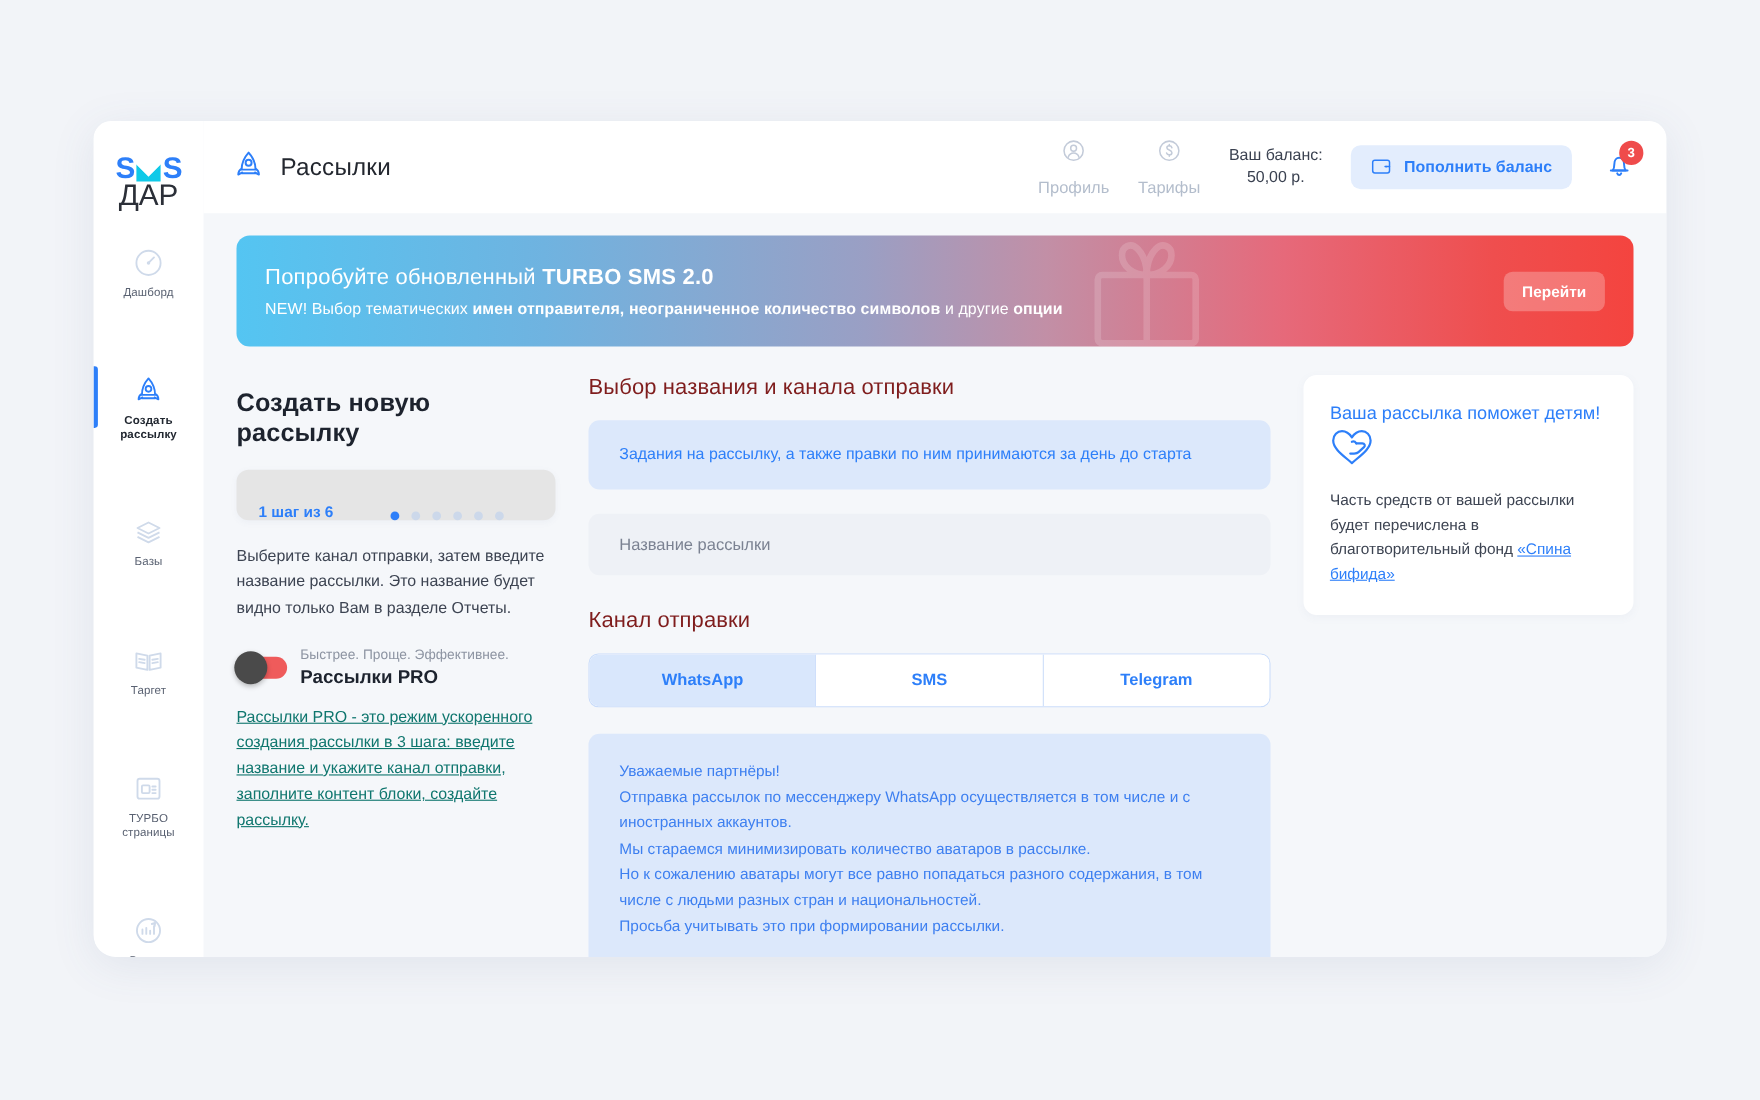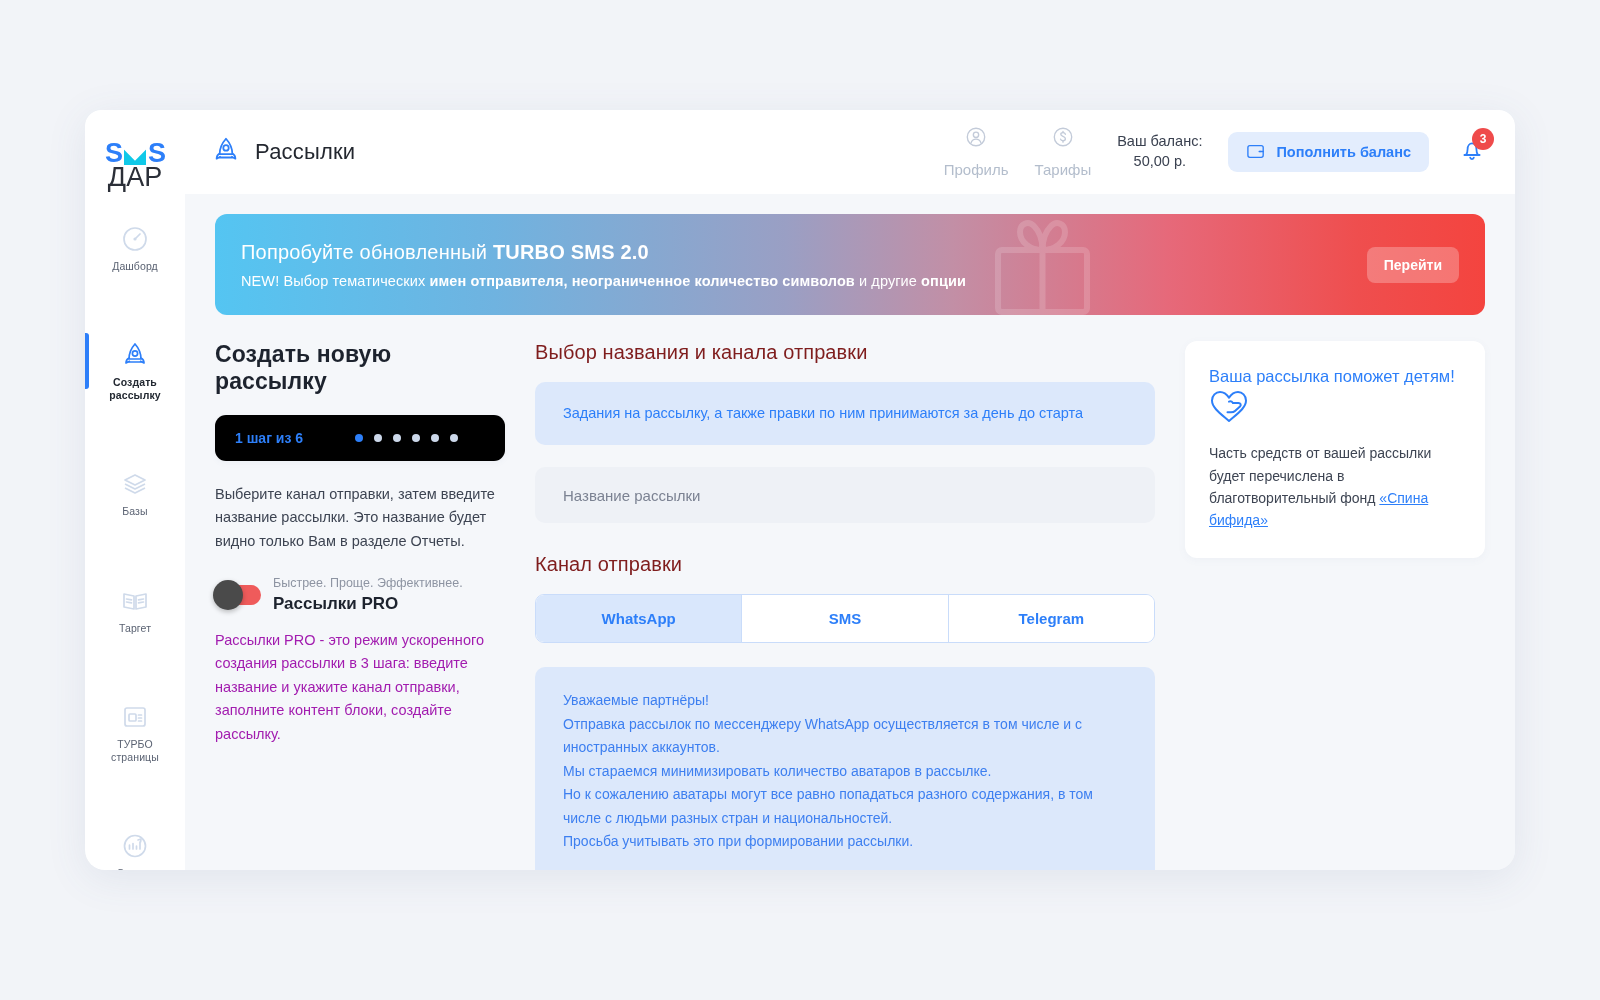--- a/index.html
+++ b/index.html
@@ -126,28 +126,28 @@
   .banner-l2 b { font-weight: 700; }
   .banner-btns { margin-left: auto; display: flex; gap: 26px; position: relative; z-index: 2; }
   .banner-btn {
     background: rgba(255,255,255,0.26); border: none; border-radius: 8px;
     height: 36px; padding: 0 17px; color: #fff; font-size: 14px; font-weight: 700;
     cursor: pointer; font-family: "Liberation Sans", sans-serif; white-space: nowrap;
   }
 
   
   .cols { display: flex; gap: 30px; padding-top: 26px; }
-  .col-left { width: 290px; flex: 0 0 290px; }
+  .col-left { width: 290px; flex: 0 0 290px; margin-top: 12px; }
   .col-mid { flex: 1; min-width: 0; }
   .col-right { width: 300px; flex: 0 0 300px; }
 
   .h-create { font-size: 23px; font-weight: 700; color: #1d232e; letter-spacing: .1px; }
   .step-card {
-    margin-top: 20px; background: #000000; border-radius: 11px;
-    height: 46px; display: flex; align-items: center; padding: 0 20px;
+    margin-top: 20px; background: #e5e5e5; border-radius: 11px;
+    height: 46px; display: flex; align-items: flex-end; padding: 0 20px;
     box-shadow: 0 2px 6px rgba(100,120,160,.05);
     gap: 24px;
   }
   .step-txt { font-size: 14px; font-weight: 700; color: #2d7ff9; }
   .step-dots { margin-left: 28px; display: flex; gap: 11px; align-items: center; }
   .dot { width: 8px; height: 8px; border-radius: 50%; background: #ccd8ea; }
   .dot.on { background: #2d7ff9; }
 
   .desc {
     margin-top: 22px; font-size: 14.5px; color: #3d4452; line-height: 1.62;
@@ -158,21 +158,21 @@
     background: #ef5b5b; position: relative; cursor: pointer; flex: 0 0 46px;
   }
   .toggle .knob {
     position: absolute; left: -2px; top: -5px; width: 30px; height: 30px;
     border-radius: 50%; background: #4a4a4a;
     box-shadow: 0 2px 5px rgba(0,0,0,.25);
   }
   .pro-labels { line-height: 1.3; }
   .pro-sub { font-size: 12.5px; color: #8d94a2; }
   .pro-title { font-size: 17px; font-weight: 700; color: #1d232e; margin-top: 1px; }
-  .pro-desc { margin-top: 14px; font-size: 14.5px; color: #a21caf; line-height: 1.62; }
+  .pro-desc { margin-top: 14px; font-size: 14.5px; color: #0f766e; line-height: 1.62; text-decoration: underline; }
 
   .h-section { font-size: 20px; font-weight: 400; color: #7f1d1d; letter-spacing: .1px; }
   .info-box {
     margin-top: 18px; background: #dce8fb; border-radius: 10px;
     padding: 20px 28px; font-size: 14.5px; color: #2d7ff9; line-height: 1.6;
   }
   .name-input {
     margin-top: 22px; background: #eef1f6; border: none; border-radius: 10px;
     height: 56px; width: 100%; padding: 0 28px;
     font-size: 15px; color: #7b8292; font-family: "Liberation Sans", sans-serif;

